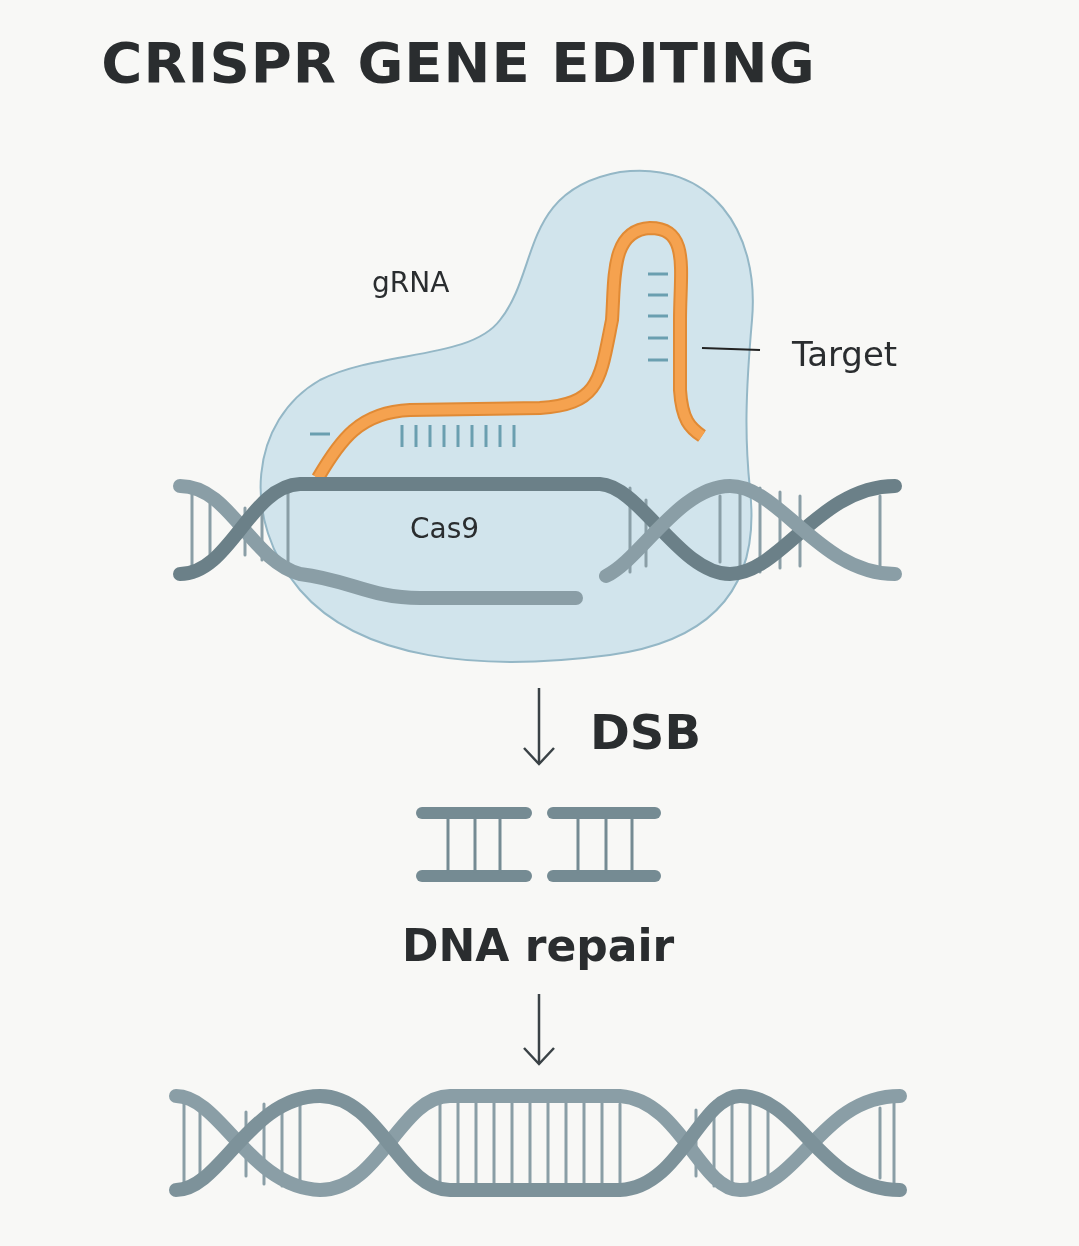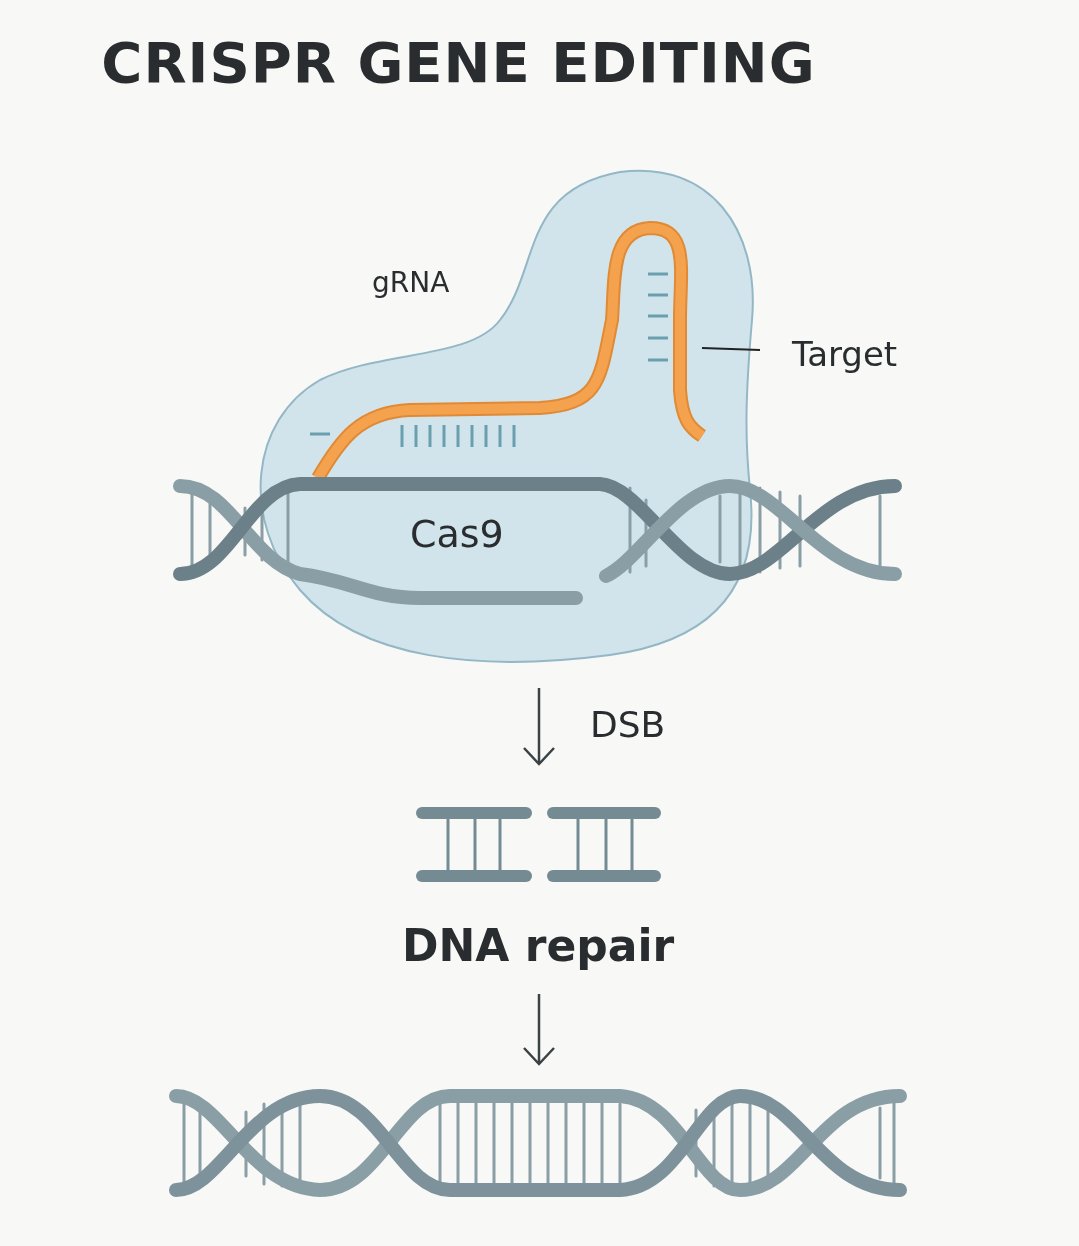--- a/index.html
+++ b/index.html
@@ -3,22 +3,22 @@
 <meta charset="utf-8">
 <style>
   html, body { margin:0; padding:0; }
   body { width:1079px; height:1246px; background:#f8f8f6; overflow:hidden; position:relative;
          font-family:"DejaVu Sans", sans-serif; color:#262a2c; }
   .title { position:absolute; left:0; width:917px; top:30px; text-align:center;
            font-size:56px; font-weight:bold; letter-spacing:1px; color:#2a2d2f; }
   .lbl { position:absolute; color:#2a2d2f; }
   #lbl-grna { left:372px; top:266px; font-size:28px; }
   #lbl-target { left:780px; top:328px; font-size:34px; line-height:52px; text-align:center;margin-left:12px; }
-  #lbl-cas9 { left:410px; top:512px; font-size:38px; }
-  #lbl-dsb { left:590px; top:704px; font-size:36px; font-weight:normal; }
+  #lbl-cas9 { left:410px; top:512px; font-size:28px; }
+  #lbl-dsb { left:590px; top:704px; font-size:48px; font-weight:bold; }
   #lbl-repair { left:402px; top:920px; font-size:44px;font-weight:bold; }
   svg.main { position:absolute; left:0; top:0; }
 </style>
 </head>
 <body>
 
 <div class="title">CRISPR GENE EDITING</div>
 
 <svg class="main" width="1079" height="1246" viewBox="0 0 1079 1246">
 

